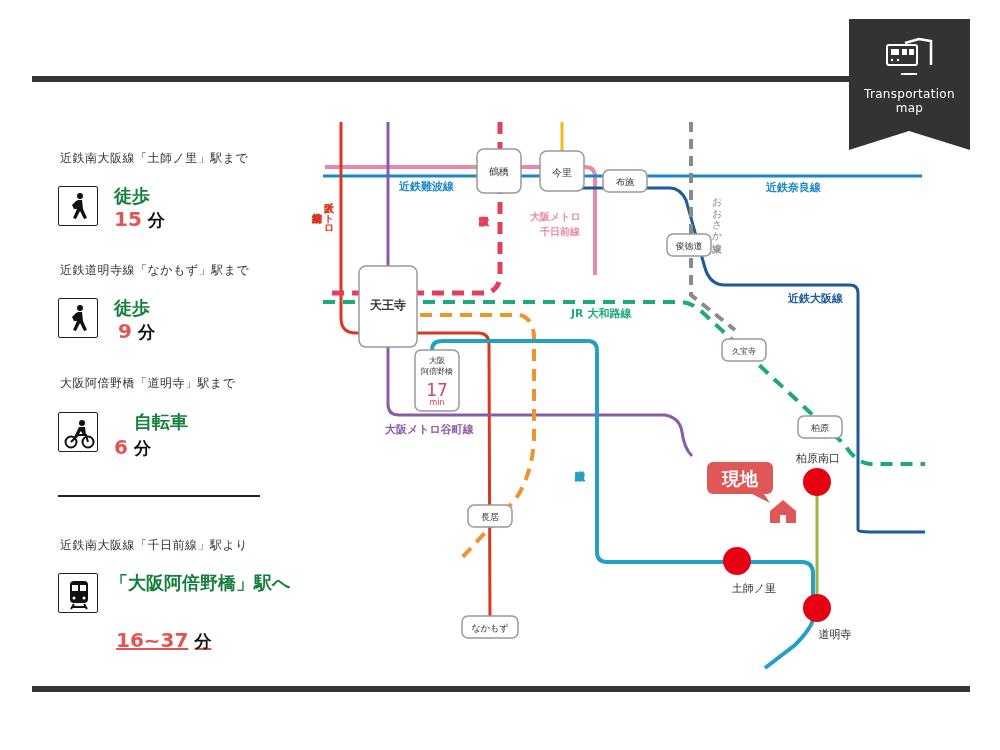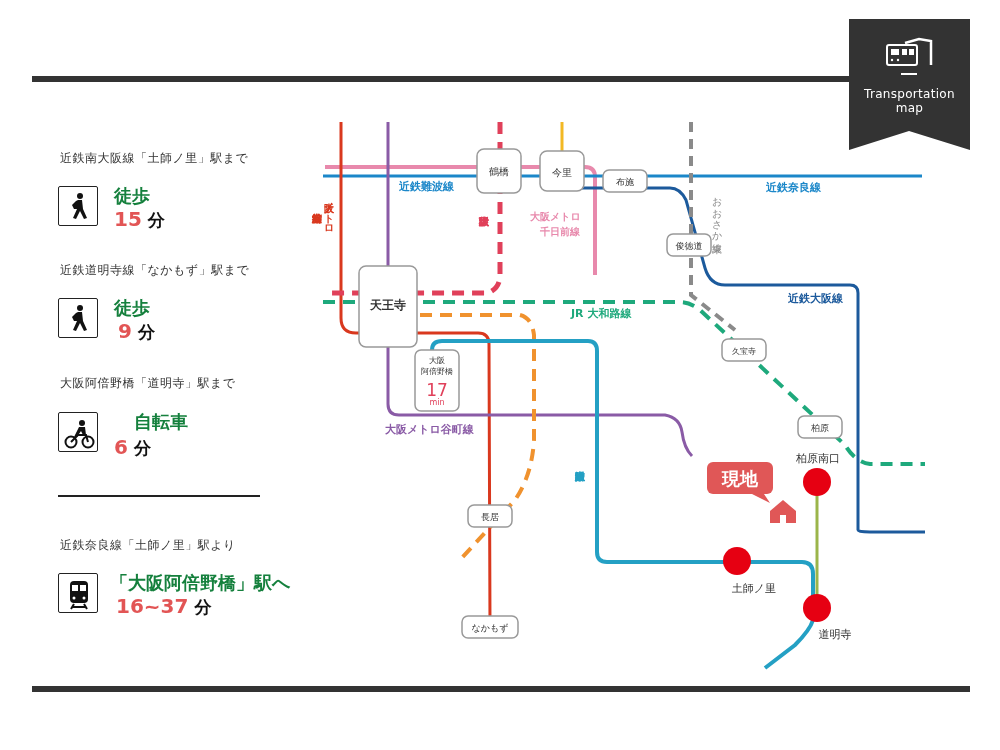--- a/index.html
+++ b/index.html
@@ -77,33 +77,33 @@
       <circle cx="12" cy="29" r="5.5" fill="none" stroke="#111" stroke-width="2"></circle>
       <circle cx="29" cy="29" r="5.5" fill="none" stroke="#111" stroke-width="2"></circle>
       <polyline points="12,29 19,22 27,22 29,29" fill="none" stroke="#111" stroke-width="2"></polyline>
     </svg>
   </div>
   <div class="mode" style="left:114px;top:410px;margin-left:20px;">自転車</div>
   <div class="minutes" style="left:114px;top:435px;"><span>6</span><span class="unit">分</span></div>
 
   <div class="divider"></div>
 
-  <div class="caption" style="left:60px;top:537px;">近鉄奈良線「土師ノ里」駅より</div>
+  <div class="caption" style="left:60px;top:537px;">近鉄南大阪線「千日前線」駅より</div>
   <div class="icon-box" style="left:58px;top:573px;">
     <svg width="40" height="40" viewBox="0 0 40 40">
       <rect x="11" y="7" width="18" height="22" rx="4" fill="#111"></rect>
       <rect x="13" y="11" width="6" height="6" fill="#fff"></rect>
       <rect x="21" y="11" width="6" height="6" fill="#fff"></rect>
       <circle cx="15" cy="24" r="1.5" fill="#fff"></circle>
       <circle cx="25" cy="24" r="1.5" fill="#fff"></circle>
       <path d="M12 35 L15 30 M28 35 L25 30 M13 33 L27 33" stroke="#111" stroke-width="2"></path>
     </svg>
   </div>
   <div class="mode" style="left:110px;top:571px;text-align:center;">「大阪阿倍野橋」駅へ</div>
-  <div class="minutes" style="left:116px;top:594px;"><span>16~37</span><span class="unit">分</span></div>
+  <div class="minutes" style="left:116px;top:628px;text-decoration:underline;"><span>16~37</span><span class="unit">分</span></div>
 </div>
 
 <svg class="map" width="1000" height="750" viewBox="0 0 1000 750">
 
   <path id="ln-sennichimae" d="M325 167 L585 167 Q595 167 595 177 L595 275" fill="none" stroke="#e889ac" stroke-width="4"></path>
 
   <path d="M562 122 L562 152" fill="none" stroke="#f2b824" stroke-width="3"></path>
 
   <path d="M323 176 L922 176" fill="none" stroke="#1b87c9" stroke-width="3"></path>
 

